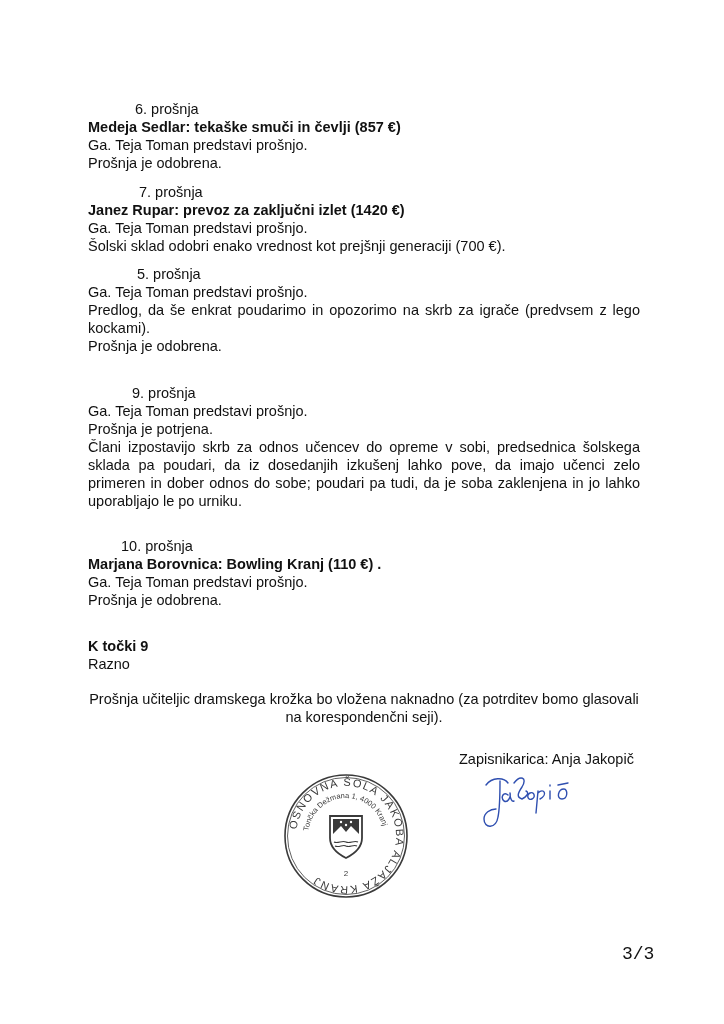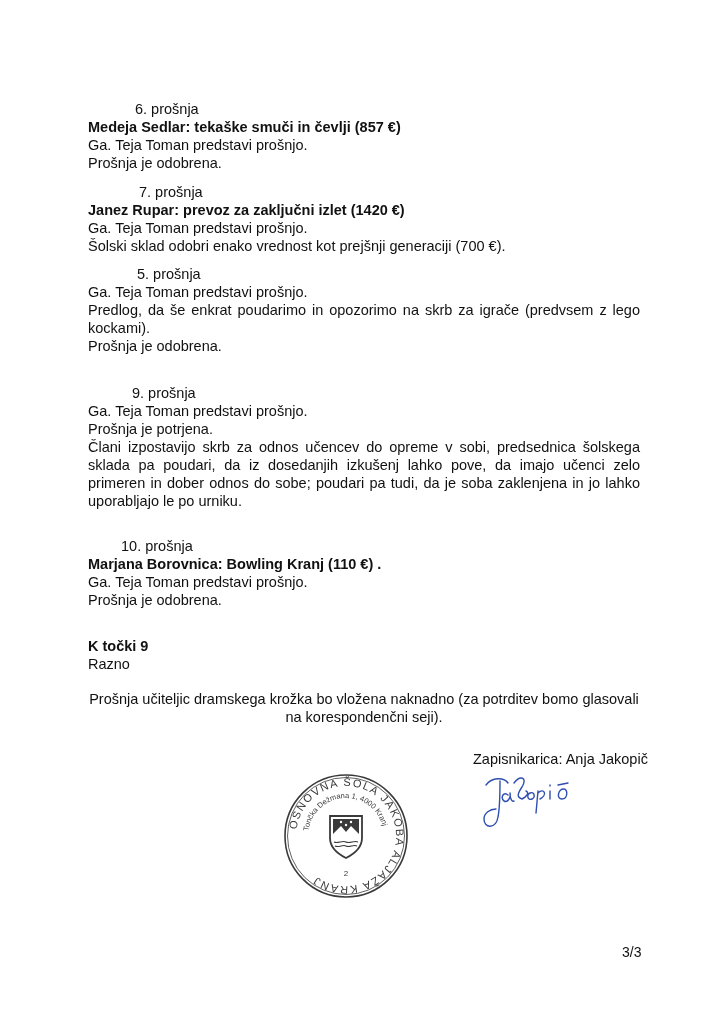--- a/index.html
+++ b/index.html
@@ -5,22 +5,22 @@
   html, body { margin: 0; padding: 0; background: #ffffff; }
   body { width: 724px; height: 1024px; position: relative; overflow: hidden;
          font-family: "Liberation Sans", sans-serif; color: #111; }
   .page { position: absolute; left: 0; top: 0; width: 724px; height: 1024px; }
   .body-text { position: absolute; left: 88px; width: 552px; font-size: 14.5px; line-height: 18px; }
   .line { display: block; white-space: nowrap; }
   .wrap { white-space: normal; text-align: justify; }
   .num { padding-left: 47px; }
   .b { font-weight: bold; }
   .i { }
-  .sig-label { position: absolute; left: 473px; top: 751px; font-size: 14.5px; white-space: nowrap; }
-  .page-num { position: absolute; left: 622px; top: 944px; font-family: Liberation Sans, sans-serif; font-size: 14px; text-align: center; }
+  .sig-label { position: absolute; left: 459px; top: 751px; font-size: 14.5px; white-space: nowrap; }
+  .page-num { position: absolute; left: 622px; top: 944px; font-family: Liberation Mono, monospace; font-size: 18px; text-align: center; }
   .stamp { position: absolute; left: 282px; top: 772px; width: 128px; height: 128px; }
   .signature { position: absolute; left: 478px; top: 773px; width: 95px; height: 60px; }
 </style>
 </head>
 <body>
 
 <div class="page">
 
   <div class="body-text" style="top:100px">
     <span class="line num">6. prošnja</span>

